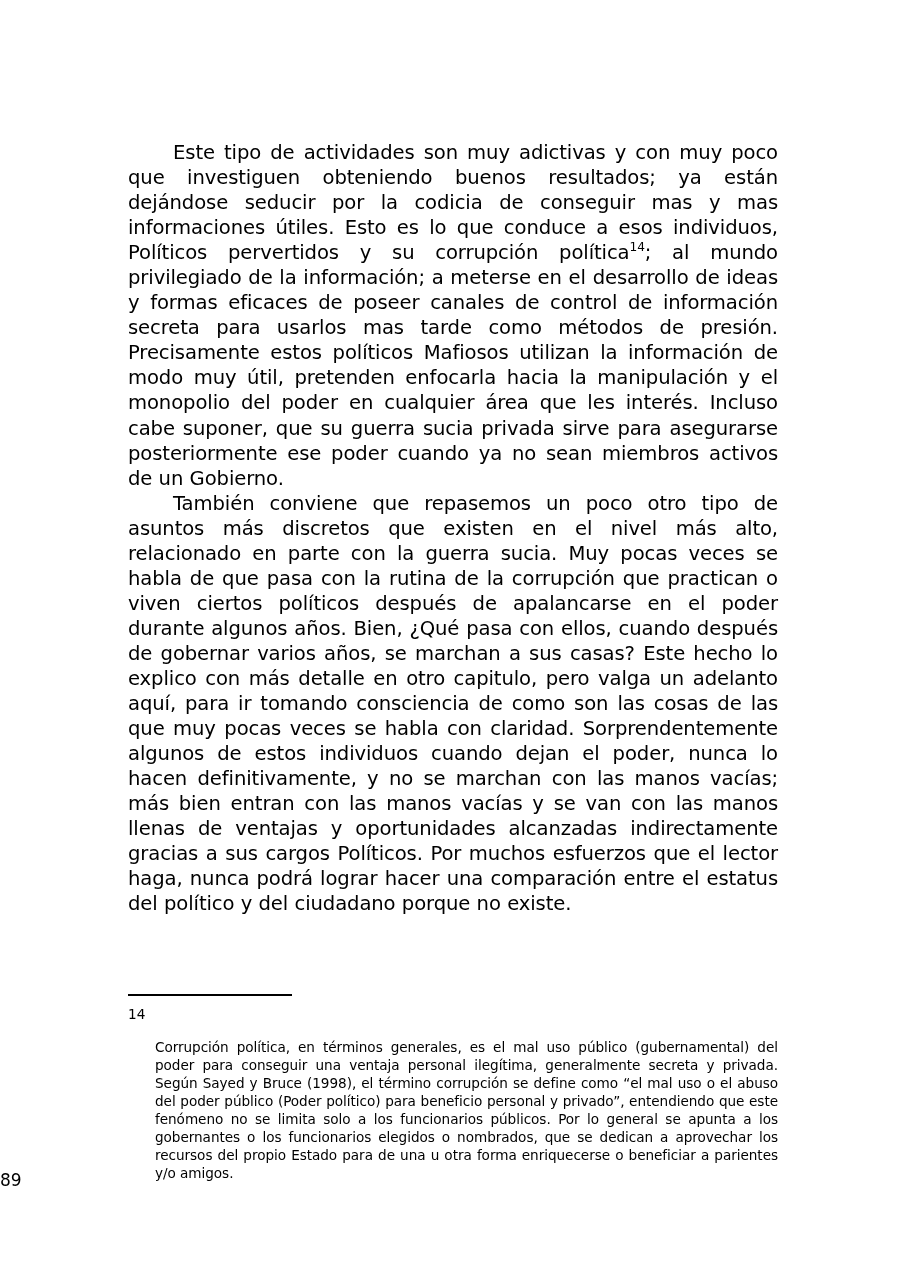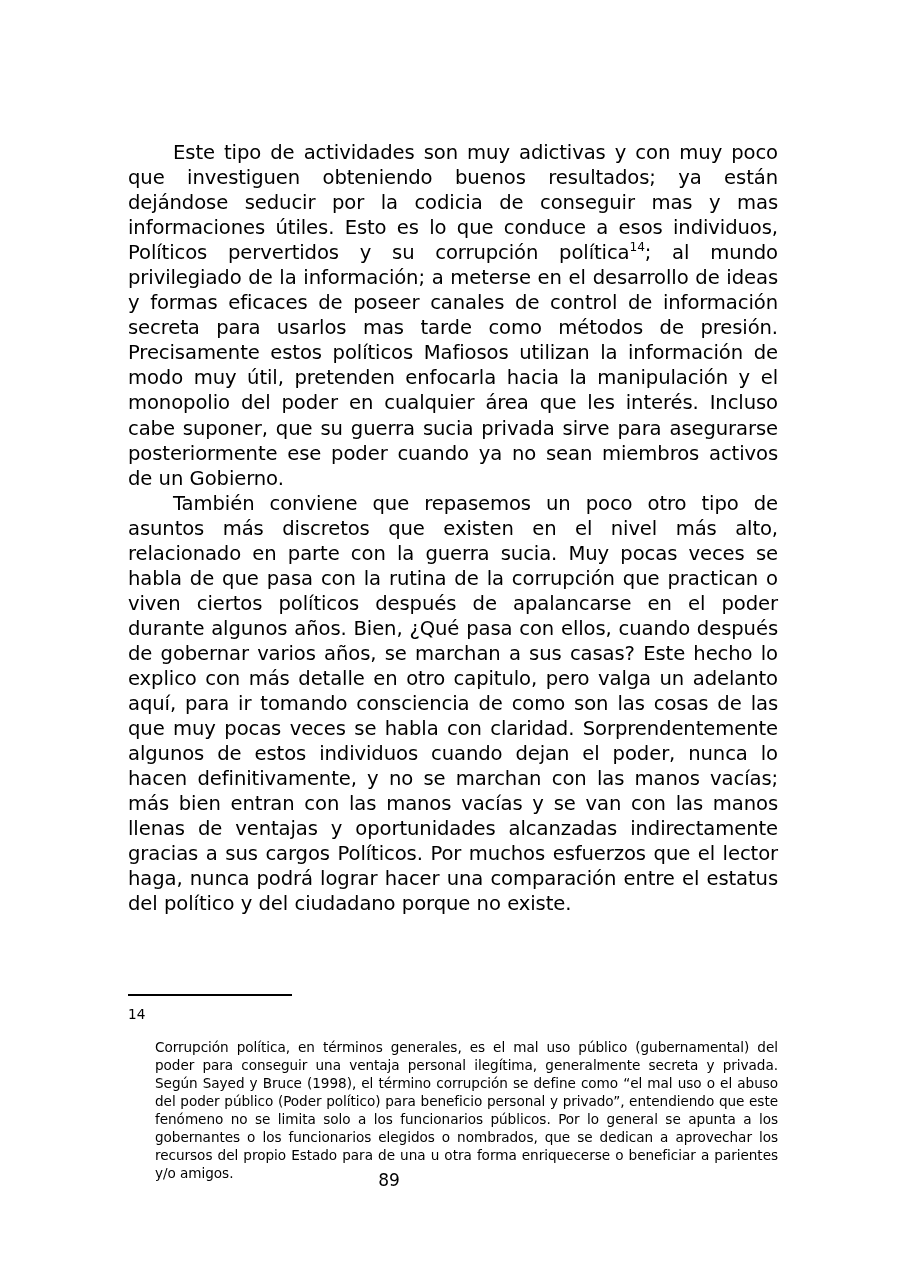--- a/index.html
+++ b/index.html
@@ -78,21 +78,21 @@
     flex: 1 1 auto;
     letter-spacing: -0.05px;
     hyphens: none;
     margin-top: 33px;
   }
   .page-number {
     position: absolute;
     left: 0;
     top: 1169px;
     width: 778px;
-    text-align: center;
+    text-align: left;
     font-size: 17px;
     line-height: 22px;
   }
 </style>
 </head>
 <body>
 
 <div class="page">
 
   <div class="content">

